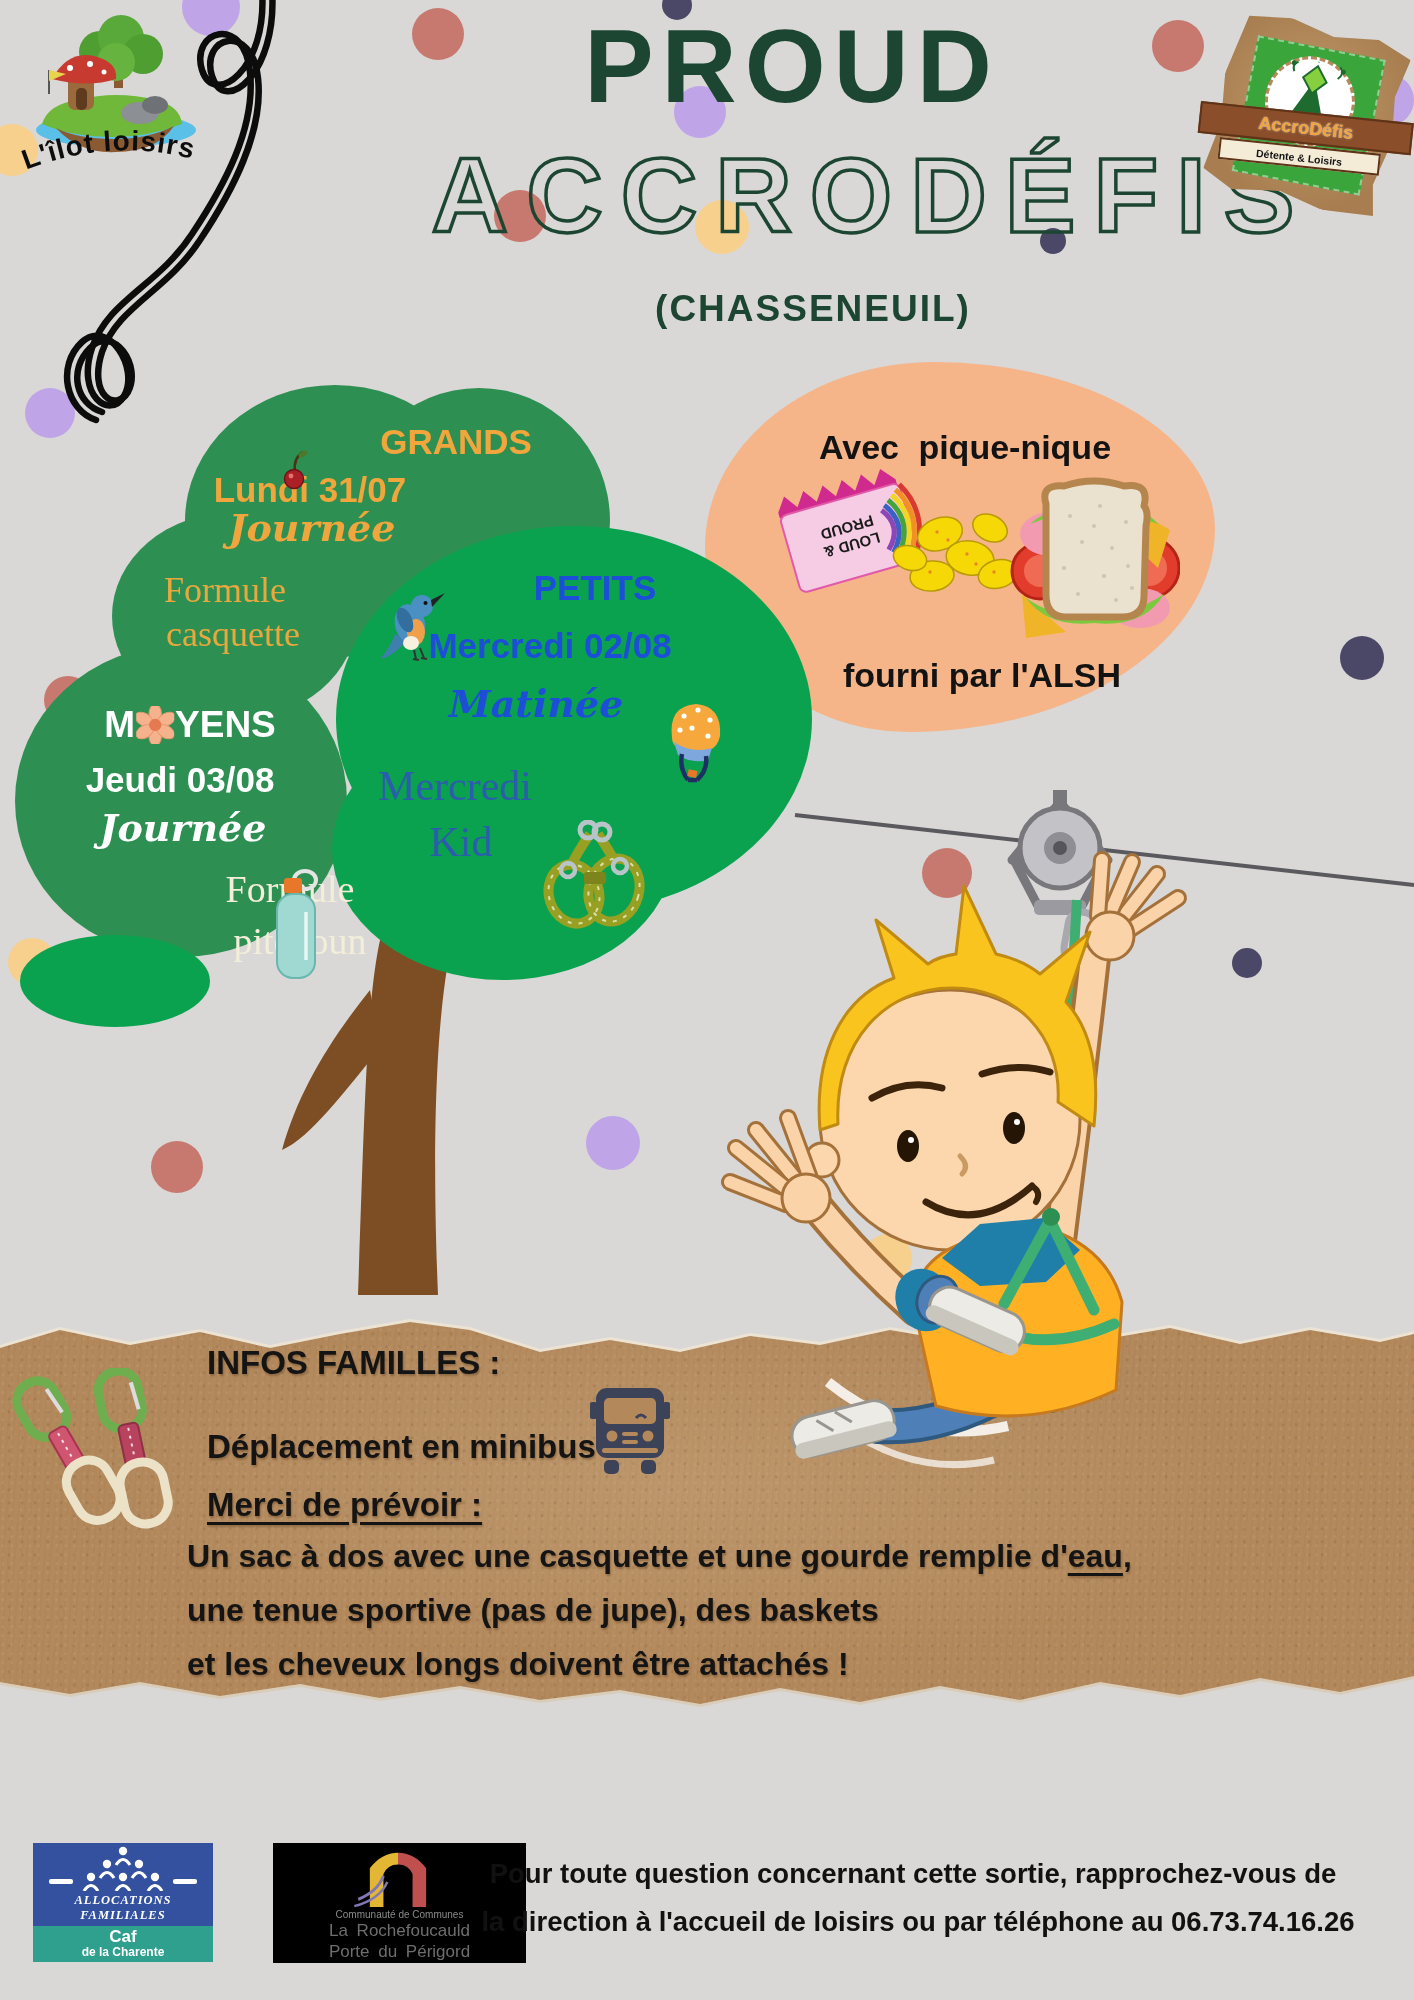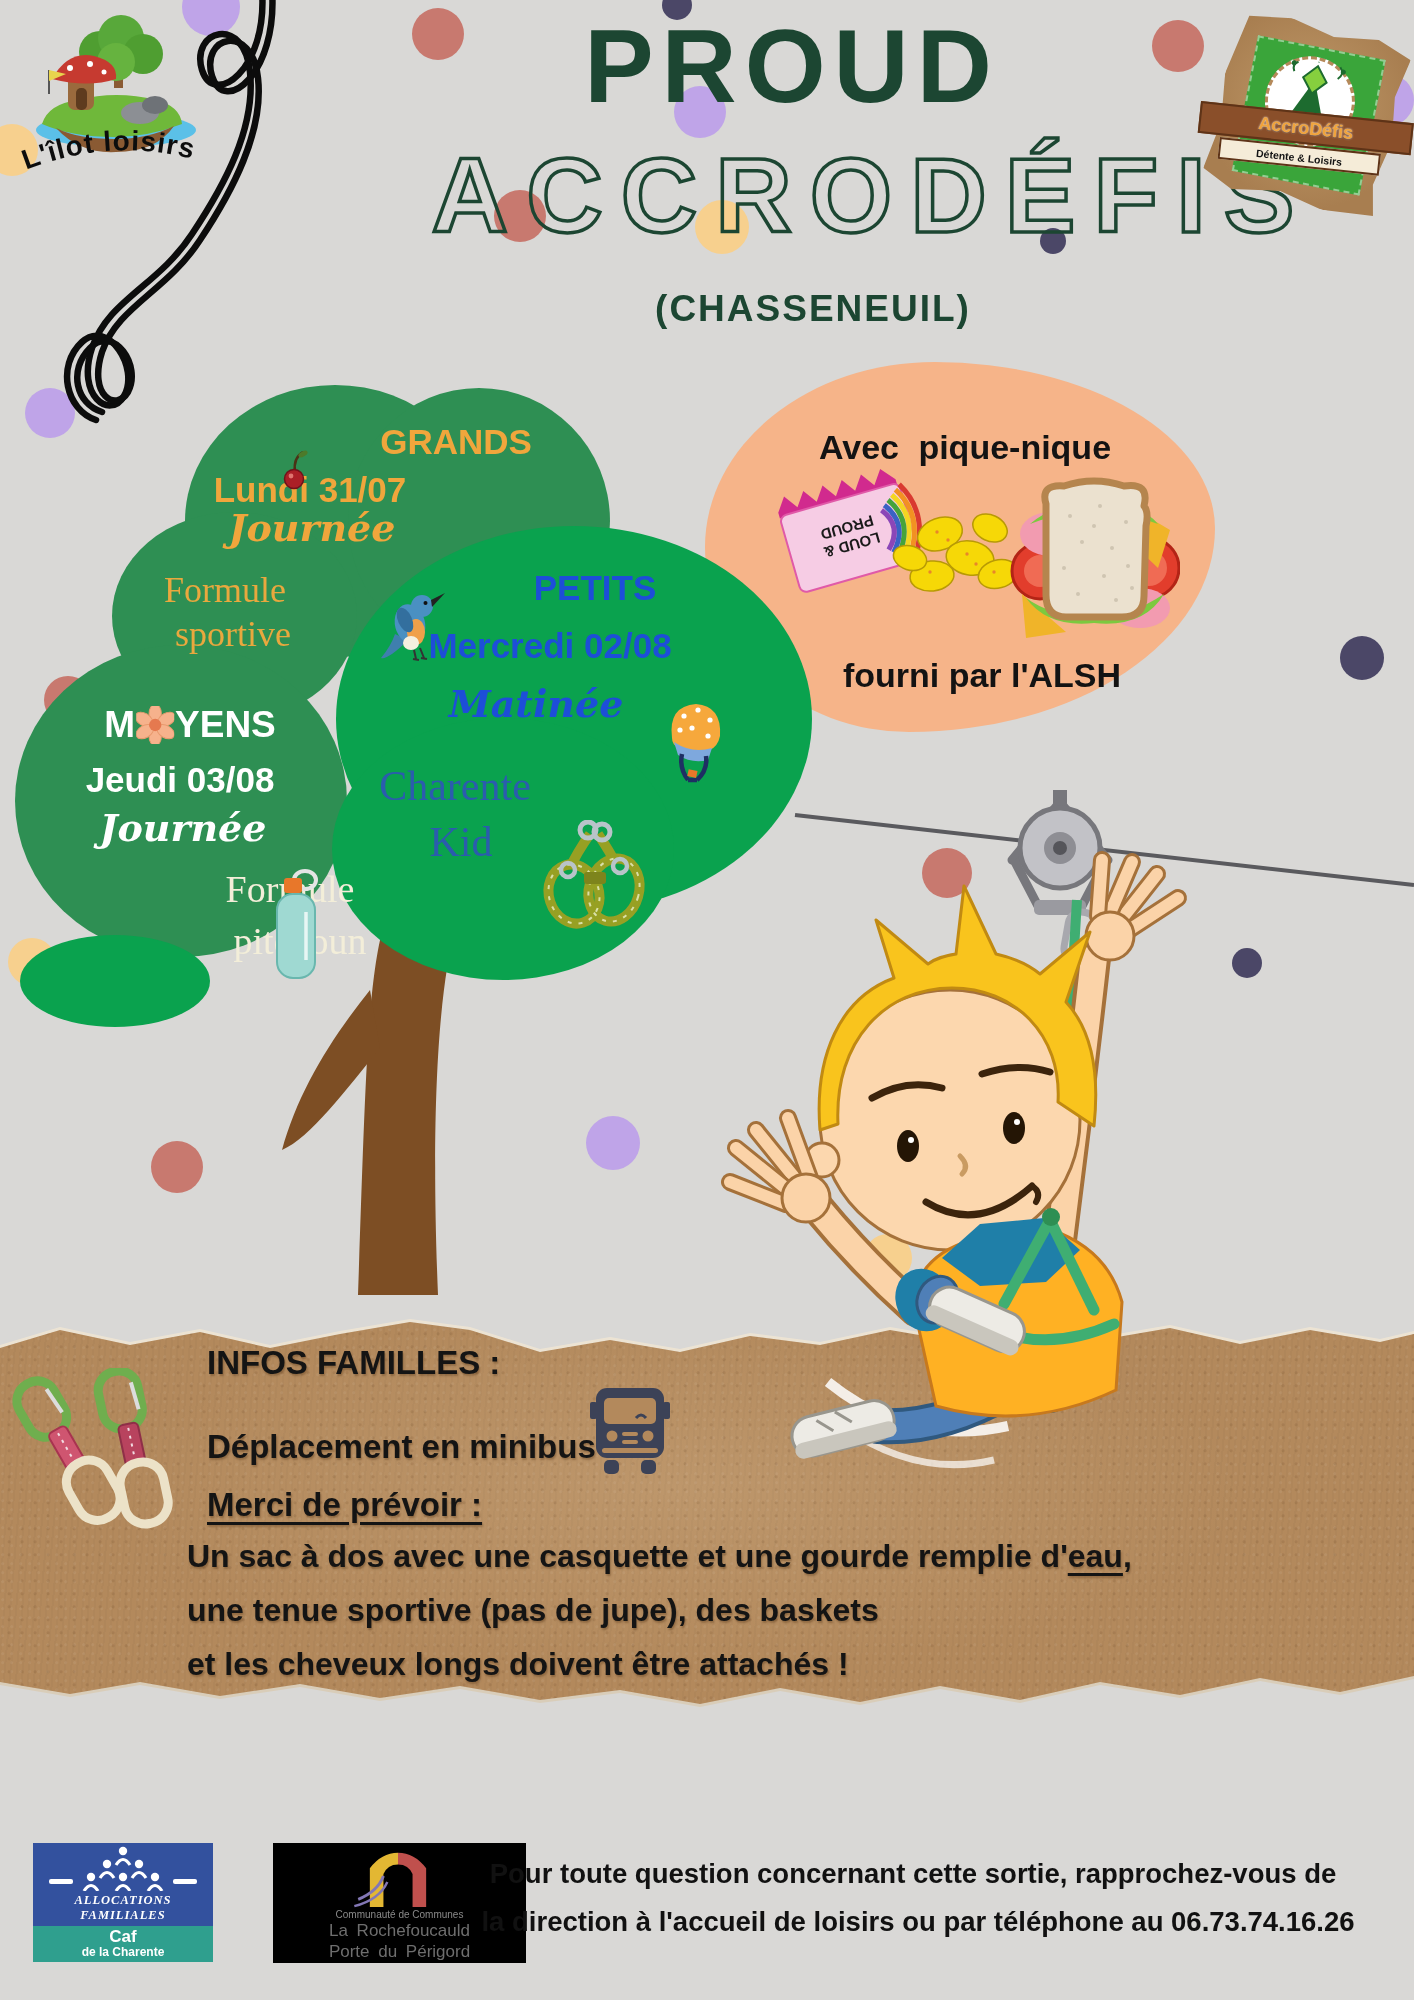--- a/index.html
+++ b/index.html
@@ -239,26 +239,26 @@
   <div class="tx bold orange-t tree-label" style="left:456px;top:424px;">GRANDS</div>
   <div class="tx bold orange-t tree-date" style="left:310px;top:472px;">Lundi 31/07</div>
   <svg class="ab" style="left:282px;top:448px;z-index:23" width="26" height="42" viewBox="0 0 26 42">
     <path d="M13,24 Q11,10 21,4" stroke="#4a3216" stroke-width="2.5" fill="none"></path>
     <ellipse cx="21" cy="6" rx="5" ry="2.6" fill="#4c7a2a" transform="rotate(-28 21 6)"></ellipse>
     <circle cx="12" cy="31" r="9.5" fill="#ab1f26" stroke="#70121a" stroke-width="1.5"></circle>
     <circle cx="9" cy="28" r="2.4" fill="#e0756f"></circle>
   </svg>
   <div class="tx script orange-t tree-period" style="left:312px;top:508px;">Journée</div>
   <div class="tx serif gold-t tree-form" style="left:225px;top:572px;">Formule</div>
-  <div class="tx serif gold-t tree-form" style="left:233px;top:616px;">sportive</div>
+  <div class="tx serif gold-t tree-form" style="left:233px;top:616px;">casquette</div>
 
   <div class="tx bold blue-t tree-label" style="left:595px;top:570px;">PETITS</div>
   <div class="tx bold blue-t tree-date" style="left:550px;top:628px;">Mercredi 02/08</div>
   <div class="tx script blue-t tree-period" style="left:536px;top:684px;">Matinée</div>
-  <div class="tx serif blue-s" style="left:455px;top:764px;font-size:42px;z-index:22;">Charente</div>
+  <div class="tx serif blue-s" style="left:455px;top:764px;font-size:42px;z-index:22;">Mercredi</div>
   <div class="tx serif blue-s" style="left:461px;top:820px;font-size:42px;z-index:22;">Kid</div>
 
   <div class="tx bold white-t" style="left:190px;top:706px;font-size:37px;z-index:22;display:inline-flex;align-items:center;">
     <span>M</span>
       <svg width="38" height="38" viewBox="0 0 40 40" style="margin:0 1px;">
       <g fill="#f6b28c" stroke="#e89a6e" stroke-width="1">
         <ellipse cx="20" cy="8" rx="6.5" ry="10"></ellipse>
         <ellipse cx="20" cy="32" rx="6.5" ry="10"></ellipse>
         <ellipse cx="8" cy="14" rx="6.5" ry="10" transform="rotate(-60 8 14)"></ellipse>
         <ellipse cx="32" cy="14" rx="6.5" ry="10" transform="rotate(60 32 14)"></ellipse>

